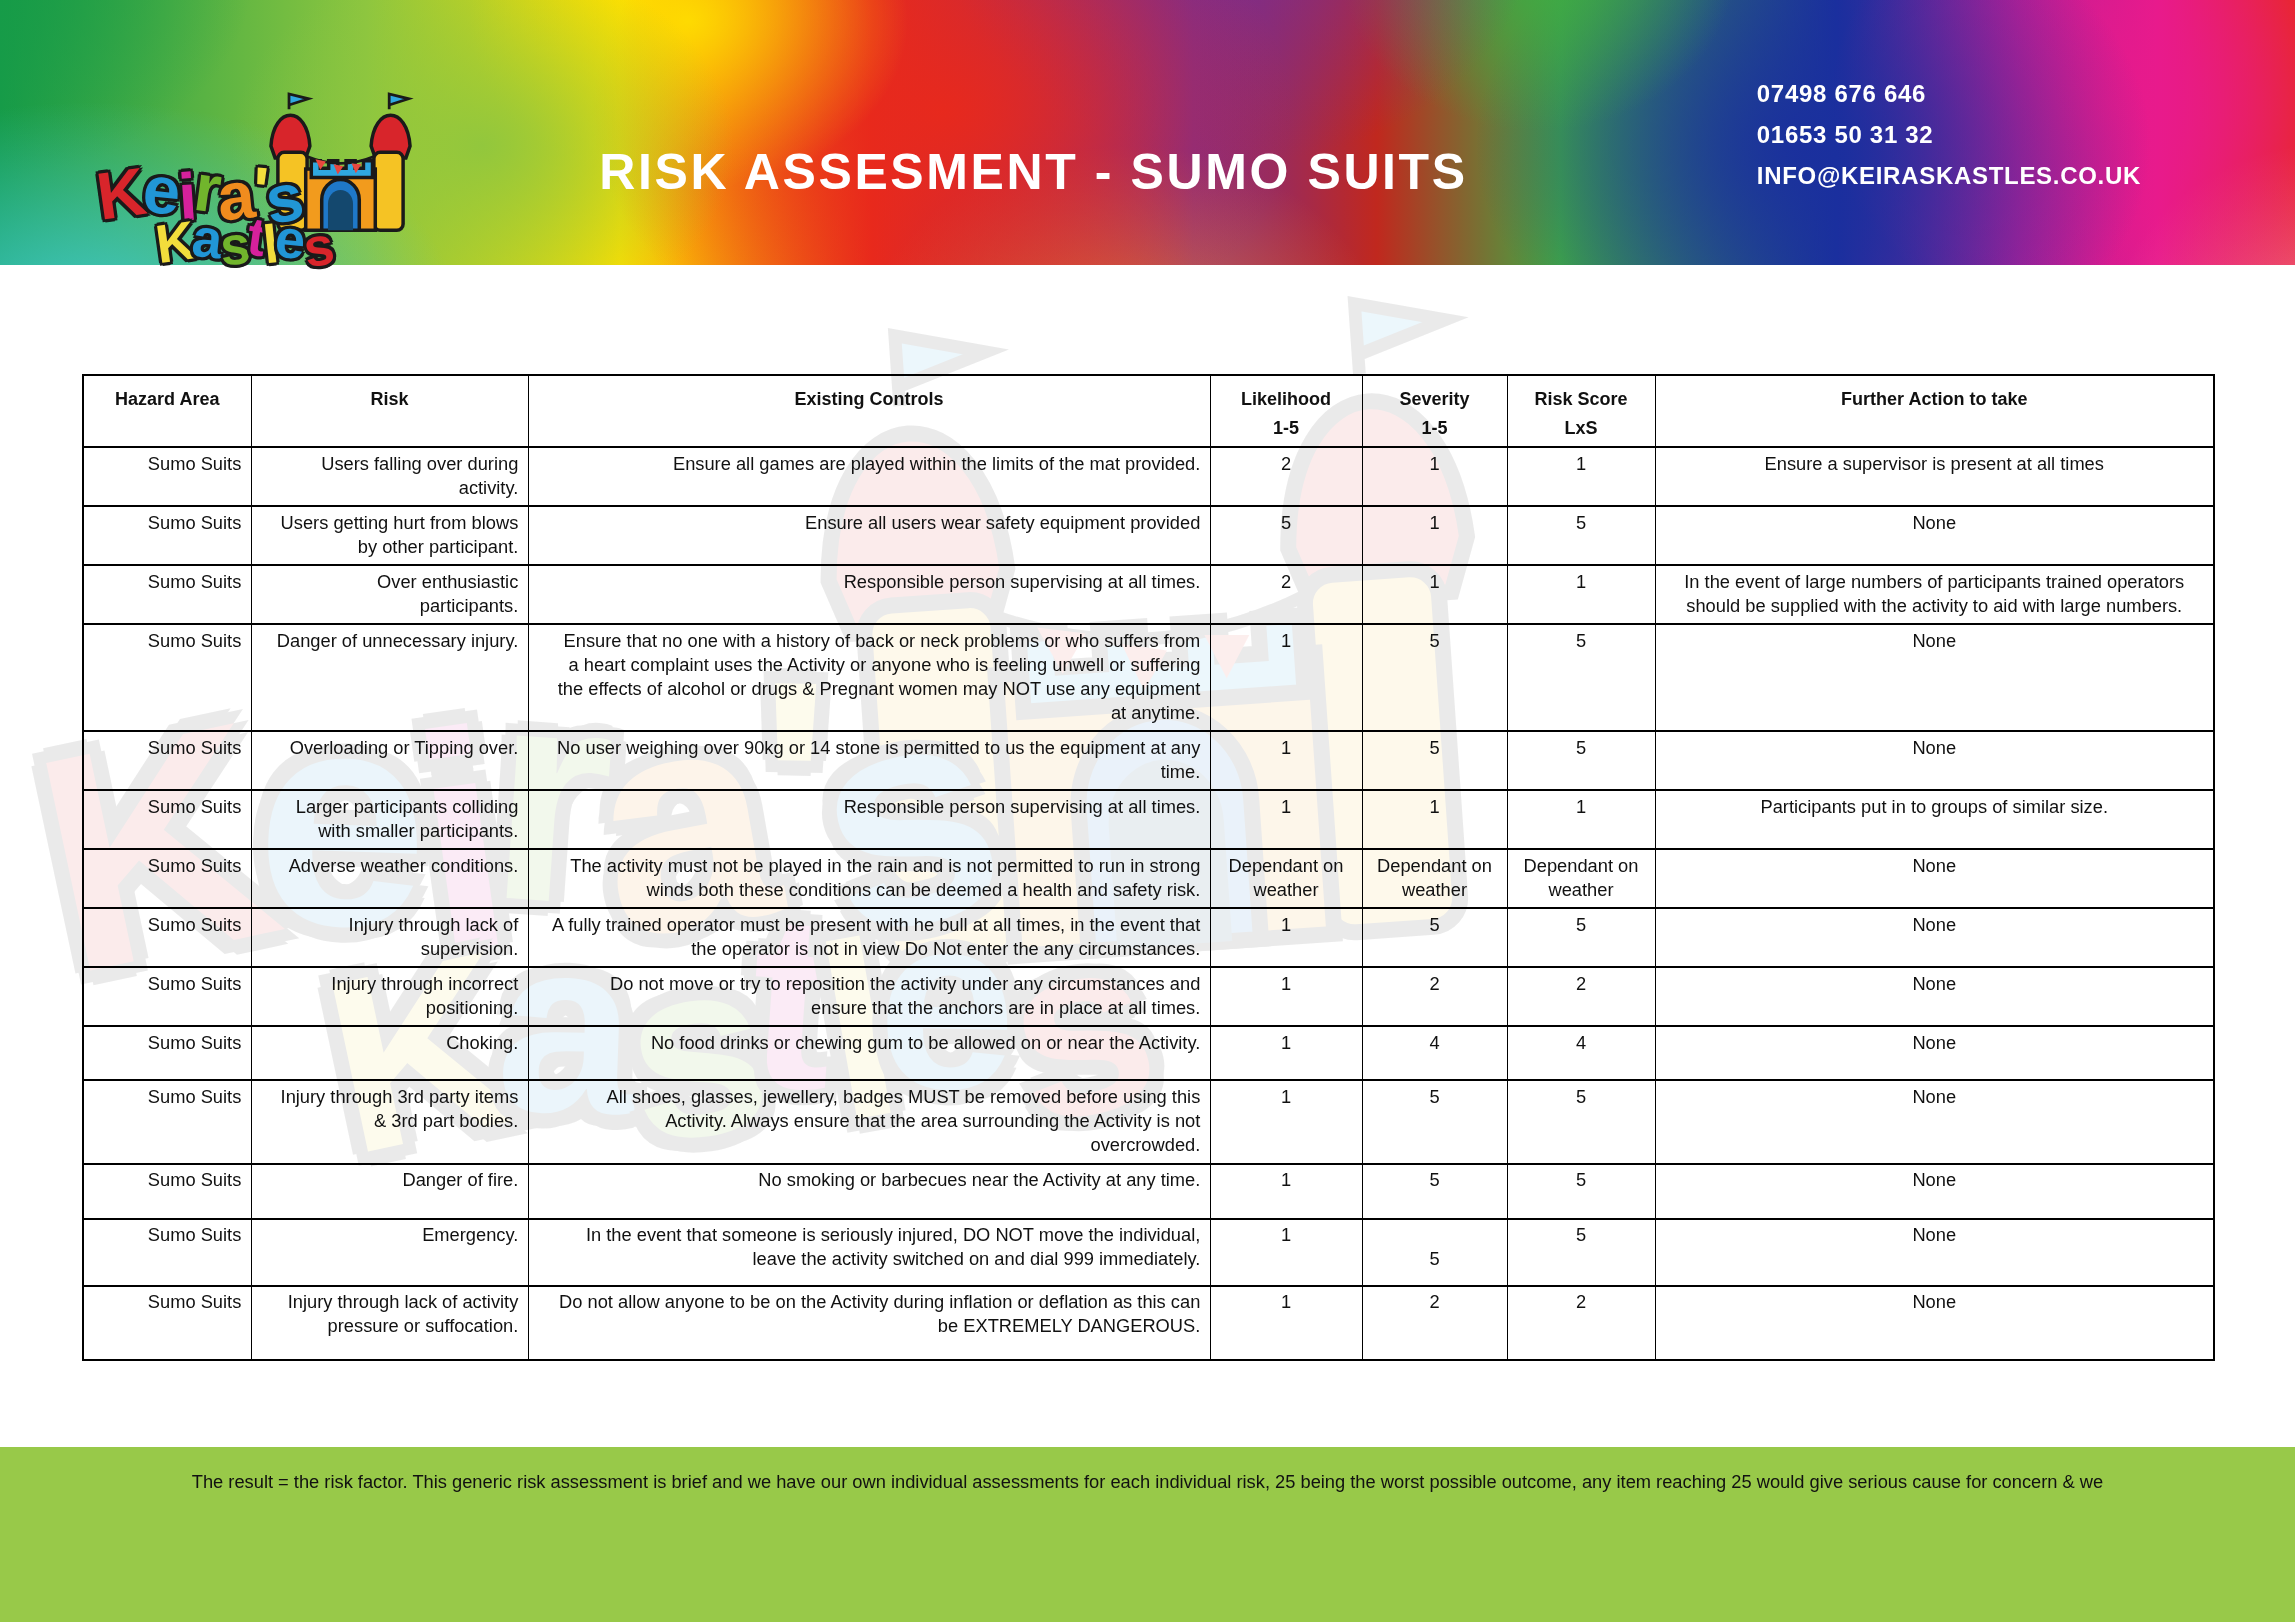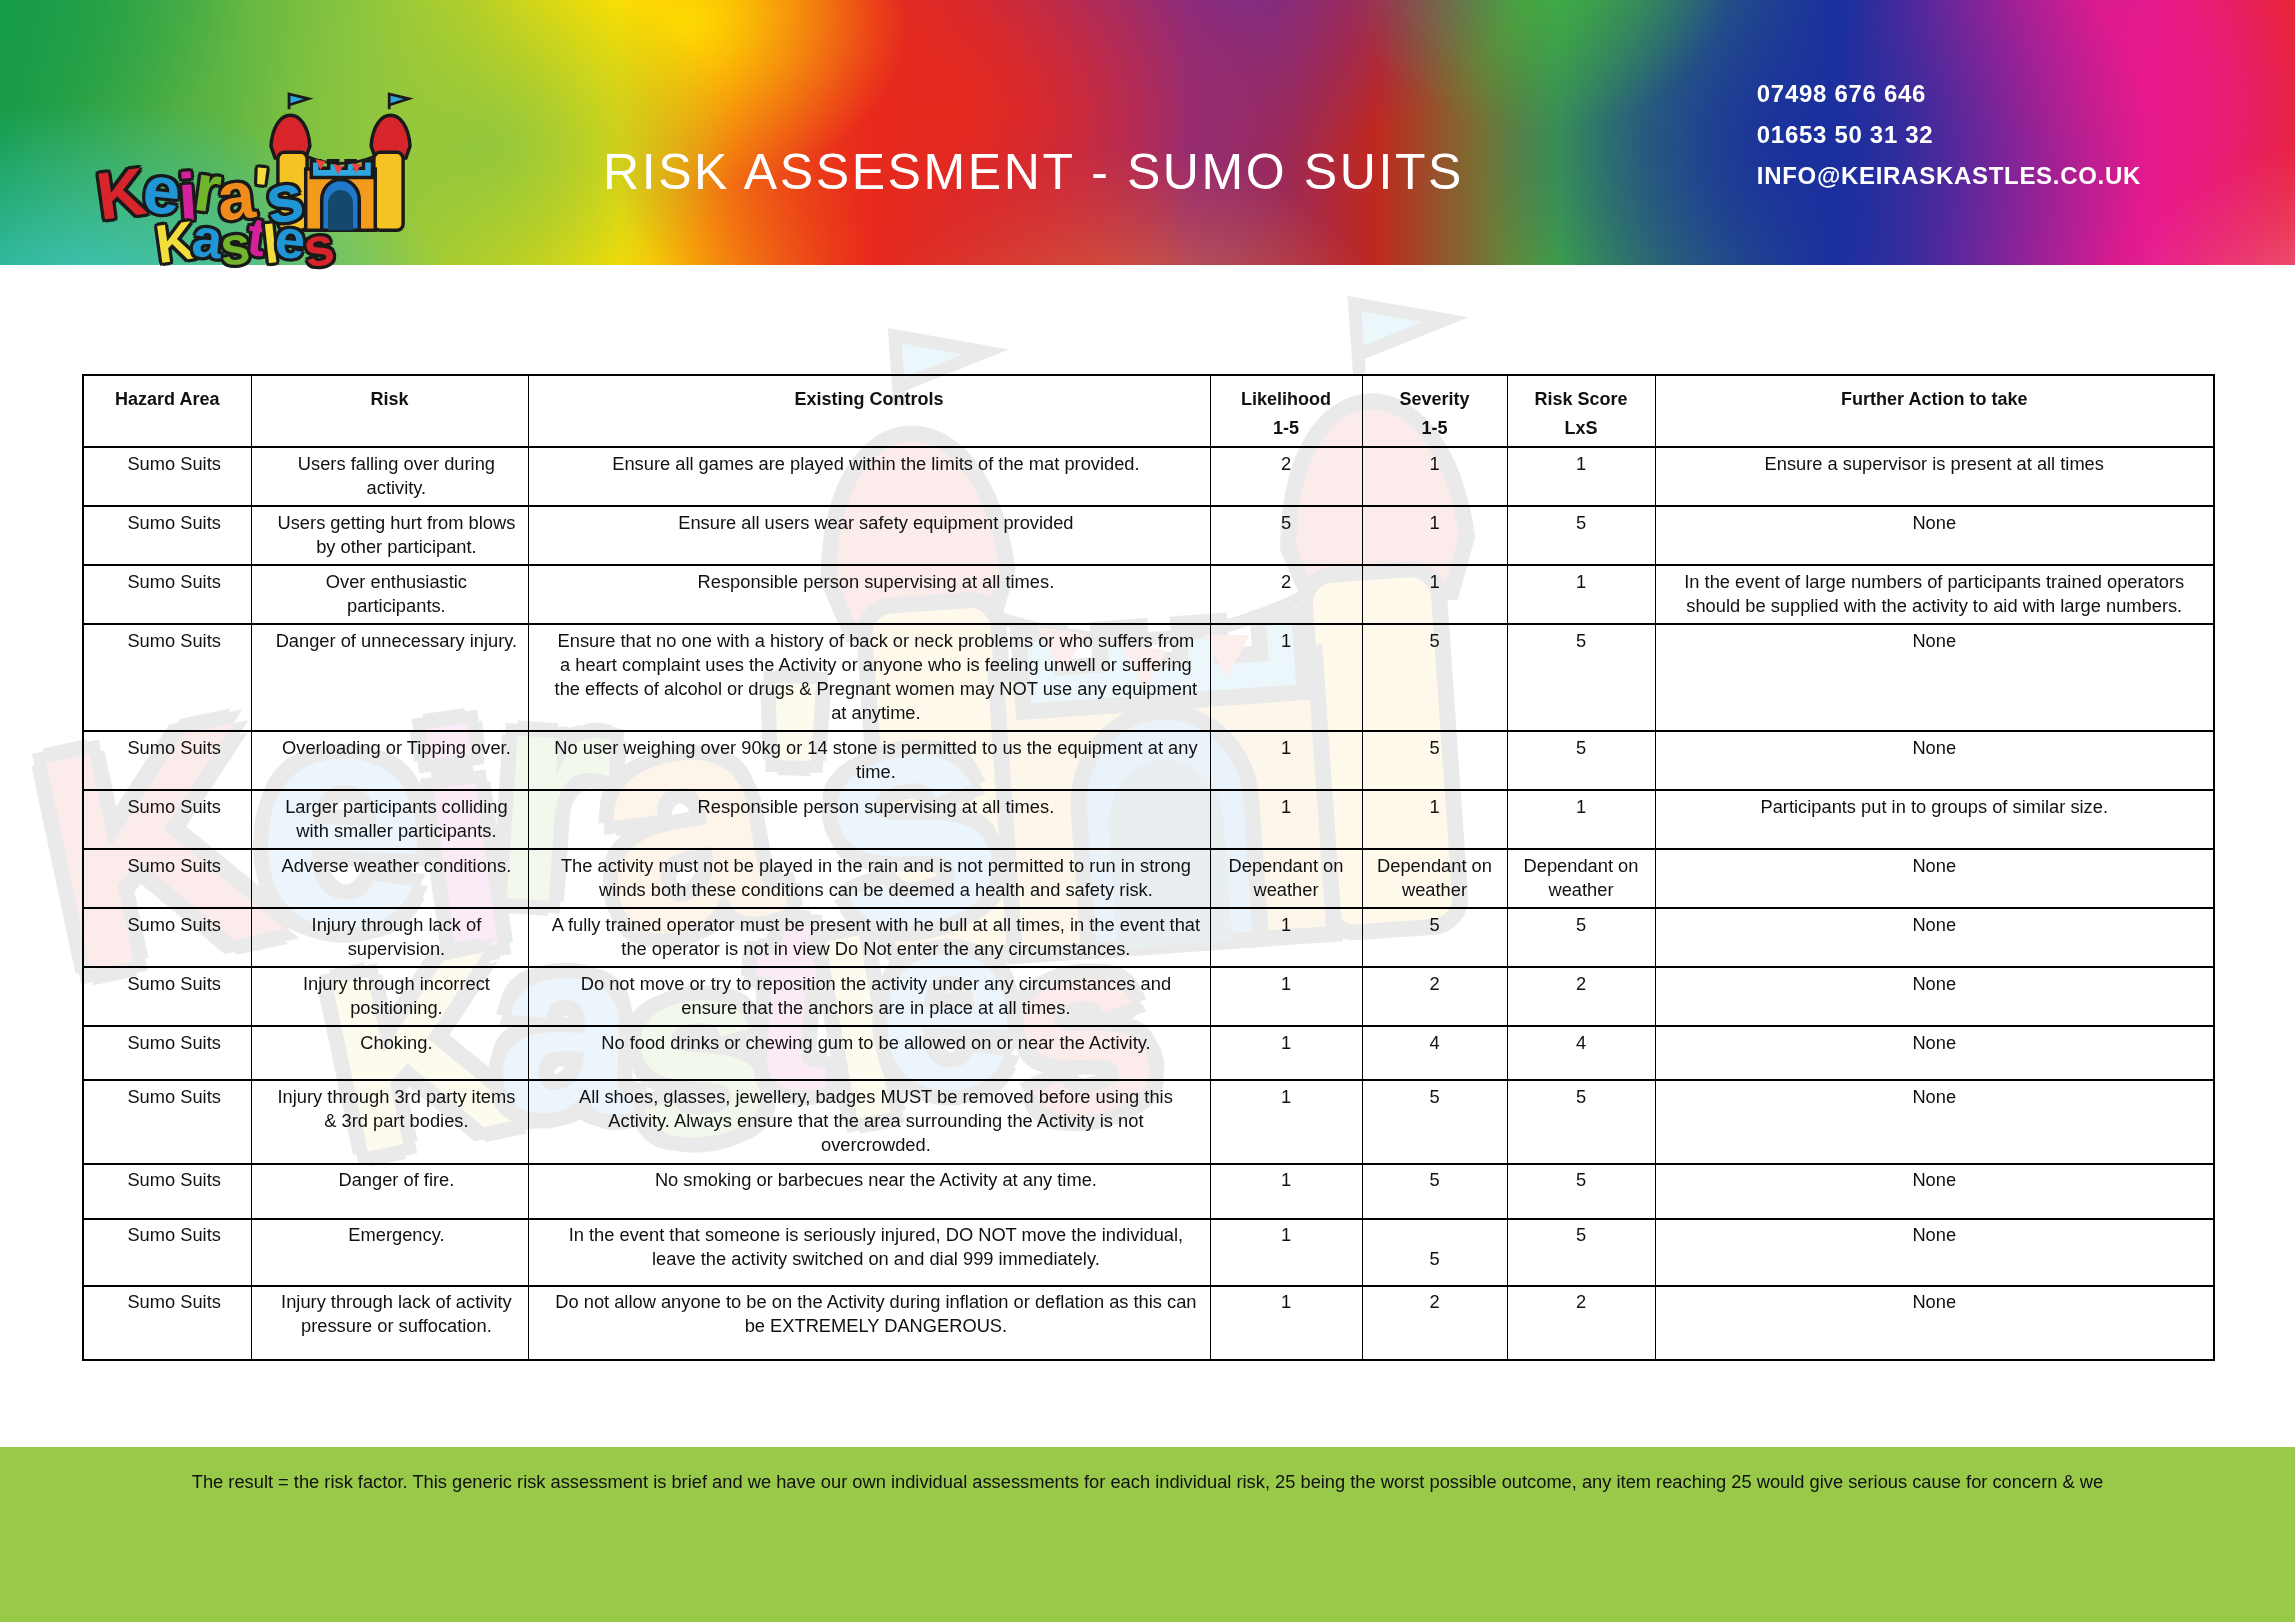--- a/index.html
+++ b/index.html
@@ -35,37 +35,37 @@
   .l2{left:64px;top:175px;font-size:54px;}
 
   
   .watermark{position:absolute;left:739px;top:497px;width:406px;height:239px;
      transform:scale(4.6) rotate(-4deg);transform-origin:center center;opacity:.085;
      pointer-events:none;z-index:0;}
   .watermark .logo{left:0;top:0;}
 
   
   .title{position:absolute;left:582px;top:143px;width:903px;margin:0;text-align:center;
-     font-size:50px;font-weight:400;letter-spacing:2.6px;color:#fff;}
+     font-size:50px;font-weight:700;letter-spacing:2.6px;color:#fff;}
   .contact{position:absolute;right:154px;top:73px;color:#fff;
      font-weight:800;font-size:24px;line-height:41px;letter-spacing:0.7px;}
 
   
   .table-wrap{position:absolute;left:82px;top:374px;z-index:1;}
   table.risk-table{border-collapse:collapse;table-layout:fixed;width:2133px;
      background:transparent;}
   .risk-table th,.risk-table td{border-left:1.3px solid #000;border-right:1.3px solid #000;
      border-top:2px solid #000;border-bottom:2px solid #000;vertical-align:top;
      white-space:pre-line;overflow:hidden;}
   table.risk-table{border:2px solid #000;}
   .risk-table th{font-size:18px;font-weight:bold;text-align:center;padding:9.2px 5.2px 2.6px;
      height:51px;line-height:29px;}
   .risk-table thead tr{border-bottom:2.6px solid #000;}
   .risk-table td{font-size:18.3px;line-height:24px;padding:3.9px 9.2px 5.2px;}
-  td.left{text-align:center;padding-left:23px;}
+  td.left{text-align:right;padding-left:23px;}
   td.num{text-align:center;padding-left:2.6px;padding-right:2.6px;}
   td.center{text-align:center;}
   .c0{width:168px;}.c1{width:277px;}.c2{width:682px;}.c3{width:152px;}
   .c4{width:145px;}.c5{width:148px;}.c6{width:559px;}
 
   
   .legend{position:absolute;left:0;top:1447px;width:2295px;height:176px;
      background:#98c949;text-align:center;z-index:2;}
   .legend p{margin:0;font-size:18.3px;line-height:26px;color:#111;white-space:pre-wrap;}
   .legend .pad{height:22px;}

